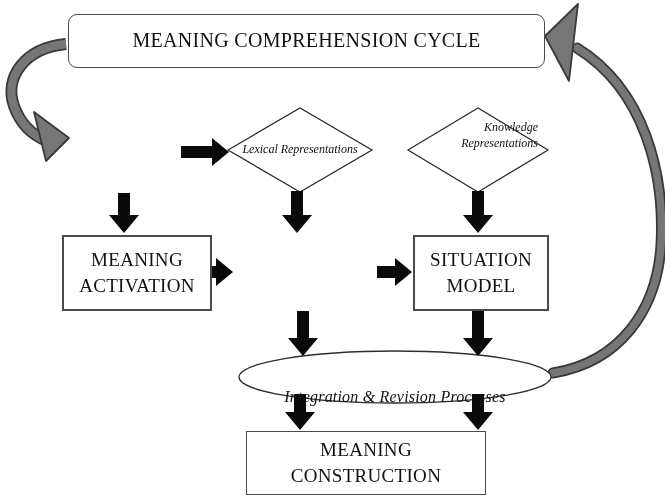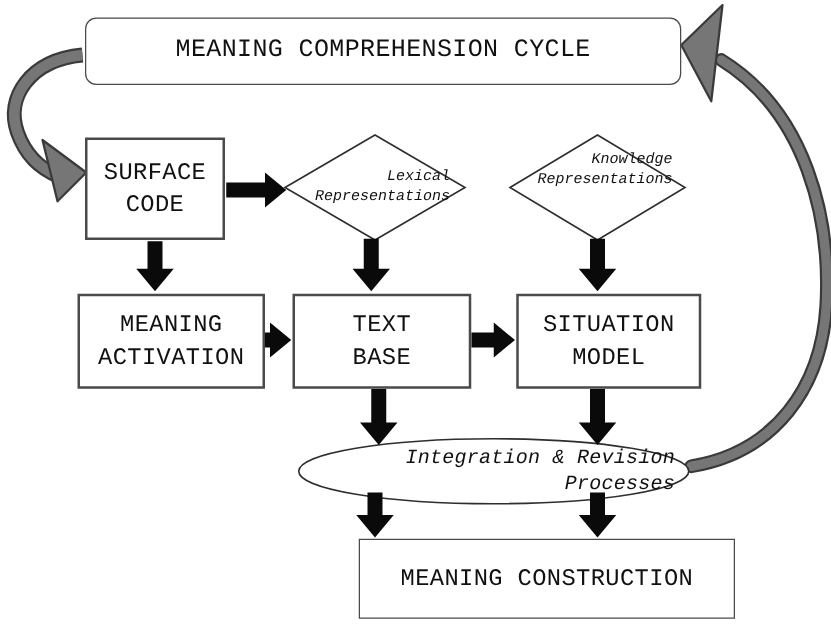--- a/index.html
+++ b/index.html
@@ -8,21 +8,21 @@
     --arrow-black:#0a0a0a;
     --cycle-arrow-gray:#767676;
     --cycle-arrow-outline:#3a3a3a;
     --text:#111111;
   }
   html,body{margin:0;padding:0;background:#ffffff;}
   #canvas{
     position:relative;
     width:665px;height:499px;
     background:#ffffff;
-    font-family:Liberation Mono, monospace;
+    font-family:Liberation Serif, serif;
     color:var(--text);
     overflow:hidden;
   }
   #shapes{position:absolute;left:0;top:0;width:665px;height:499px;}
   .box{
     position:absolute;
     background:var(--node-fill);
     border:2px solid var(--node-border);
     display:flex;align-items:center;justify-content:center;
     text-align:center;
@@ -76,45 +76,39 @@
     <polygon points="297,311 297,338 288,338 303,356 318,338 309,338 309,311" fill="var(--arrow-black)"></polygon>
     <polygon points="472,311 472,338 463,338 478,356 493,338 484,338 484,311" fill="var(--arrow-black)"></polygon>
     <polygon points="294,394 294,412 285,412 300,430 315,412 306,412 306,394" fill="var(--arrow-black)"></polygon>
     <polygon points="472,394 472,412 463,412 478,430 493,412 484,412 484,394" fill="var(--arrow-black)"></polygon>
   </svg>
 
   <div class="box title-box">
     <span>MEANING COMPREHENSION CYCLE</span>
   </div>
 
-  <div class="box node-label" style="left:68px;top:110px;width:112px;height:82px;">
-    <span>SURFACE CODE</span>
-  </div>
 
   <div class="box node-label" style="left:62px;top:235px;width:150px;height:76px;">
     <span>MEANING ACTIVATION</span>
   </div>
 
-  <div class="box node-label" style="left:234px;top:235px;width:143px;height:76px;">
-    <span style="display:inline-block;width:70px;">TEXT BASE</span>
-  </div>
 
-  <div class="box node-label" style="left:413px;top:235px;width:148px;height:76px;">
+  <div class="box node-label" style="left:413px;top:235px;width:136px;height:76px;">
     <span>SITUATION MODEL</span>
   </div>
 
-  <div class="box node-label" style="left:246px;top:431px;width:301px;height:64px;border-width:1.5px;margin-left:41px;">
+  <div class="box node-label" style="left:246px;top:431px;width:240px;height:64px;border-width:1.5px;">
     <span>MEANING CONSTRUCTION</span>
   </div>
 
   <div class="overlay-label diamond-label" style="left:240px;top:122px;width:120px;height:56px;">
     <span>Lexical Representations</span>
   </div>
 
   <div class="overlay-label diamond-label" style="left:418px;top:108px;width:120px;height:56px;">
     <span>Knowledge Representations</span>
   </div>
 
-  <div class="overlay-label ellipse-label" style="left:250px;top:362px;width:290px;height:30px;">
+  <div class="overlay-label ellipse-label" style="left:250px;top:382px;width:290px;height:30px;">
     <span>Integration &amp; Revision Processes</span>
   </div>
 
 </div>
 
 </body></html>

